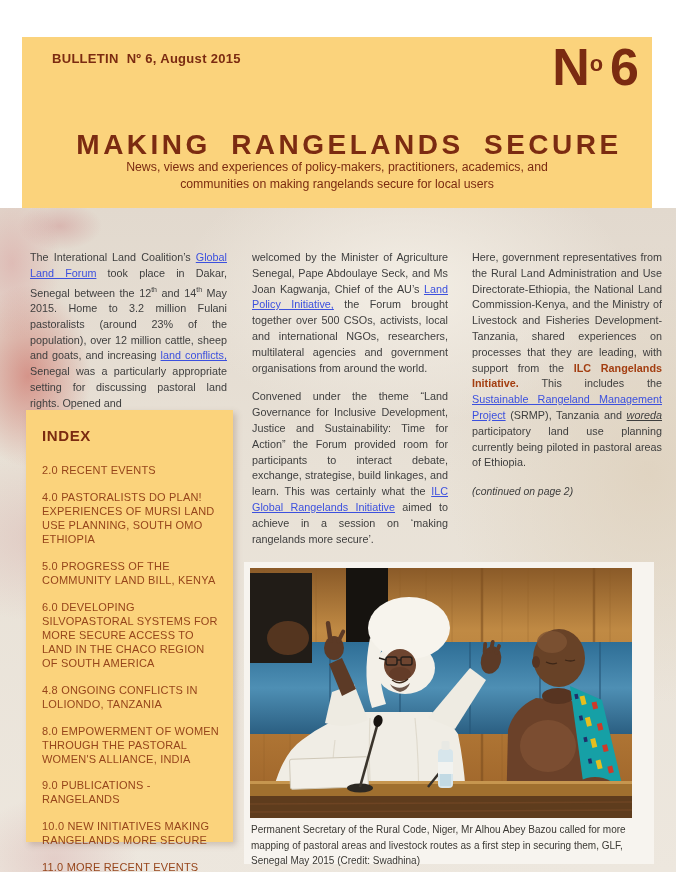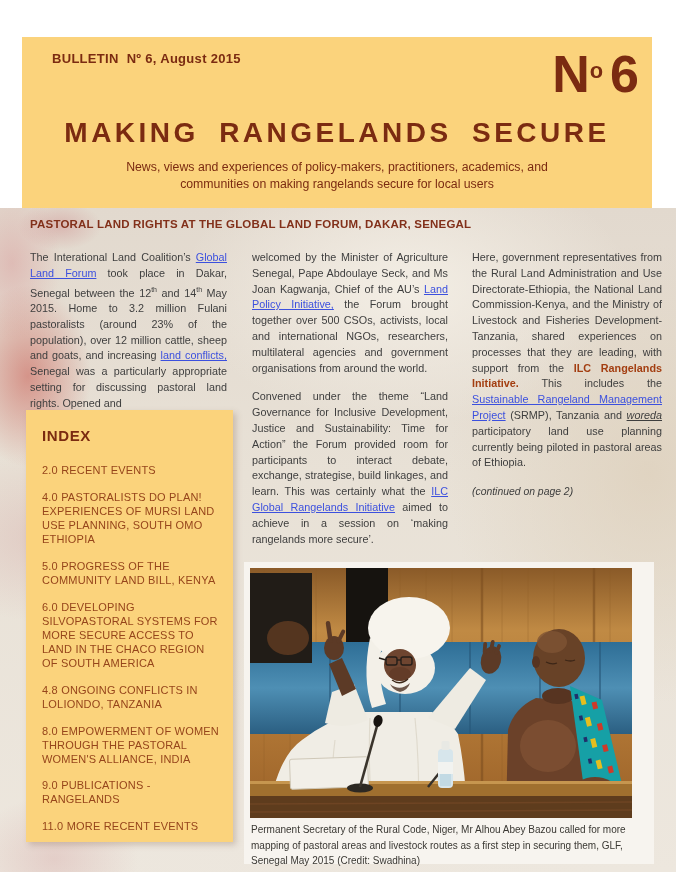--- a/index.html
+++ b/index.html
@@ -3,24 +3,24 @@
 <meta charset="utf-8">
 <style>
   html,body{margin:0;padding:0;background:#ffffff;}
   .page{position:relative;width:676px;height:872px;background:#ffffff;overflow:hidden;
         font-family:"Liberation Sans",sans-serif;}
 
   
   .masthead{position:absolute;left:22px;top:37px;width:630px;height:171px;background:#FBD37C;color:#7B2B11;}
   .bulletin-line{position:absolute;left:30px;top:14px;font-size:13px;font-weight:bold;letter-spacing:.3px;}
   .bulletin-line .label{margin-right:8px;}
-  .issue-big{position:absolute;right:14px;top:11px;font-size:52px;font-weight:bold;line-height:1;letter-spacing:-1px;}
+  .issue-big{position:absolute;right:14px;top:4px;font-size:52px;font-weight:bold;line-height:1;letter-spacing:-1px;}
   .issue-big .ord{font-size:.42em;position:relative;top:-.62em;margin:0 1px;}
   .issue-big .digit{margin-left:7px;}
-  .mast-title{position:absolute;left:0;top:80px;width:100%;margin:0;text-align:center;
+  .mast-title{position:absolute;left:0;top:80px;width:100%;margin:12px;text-align:center;
               font-size:28px;font-weight:bold;letter-spacing:3.5px;word-spacing:9px;}
   .mast-subtitle{position:absolute;left:50%;top:122px;transform:translateX(-50%);width:492px;margin:0;
                  text-align:center;font-size:12.3px;font-weight:normal;line-height:1.42;}
 
   
   .bodybg{position:absolute;left:0;top:208px;width:676px;height:664px;
     background:
       radial-gradient(90px 130px at 28px 168px, rgba(196,74,64,.50), rgba(196,74,64,0) 70%),
       radial-gradient(70px 110px at 12px 55px, rgba(216,150,150,.45), rgba(216,150,150,0) 70%),
       radial-gradient(60px 34px at 60px 18px, rgba(205,140,140,.45), rgba(205,140,140,0) 70%),
@@ -69,21 +69,20 @@
     <div class="bulletin-line">
       <span class="label">BULLETIN</span><span>Nº 6, August 2015</span>
     </div>
     <div class="issue-big"><span>N</span><span class="ord">o</span><span class="digit">6</span></div>
     <h1 class="mast-title">MAKING RANGELANDS SECURE</h1>
     <p class="mast-subtitle">News, views and experiences of policy-makers, practitioners, academics, and communities on making rangelands secure for local users</p>
   </header>
 
   <section class="bodybg">
 
-    <h2 class="article-heading">PASTORAL LAND RIGHTS AT THE GLOBAL LAND FORUM, DAKAR, SENEGAL</h2>
 
     <div class="col col1">
         <p>The Interational Land Coalition’s <span class="seg-link">Global Land Forum</span> took place in Dakar, Senegal between the 12<sup class="seg-sup">th</sup> and 14<sup class="seg-sup">th</sup> May 2015. Home to 3.2 million Fulani pastoralists (around 23% of the population), over 12 million cattle, sheep and goats, and increasing <span class="seg-link">land conflicts,</span> Senegal was a particularly appropriate setting for discussing pastoral land rights. Opened and</p>
       </div>
     <div class="col col2">
         <p>welcomed by the Minister of Agriculture Senegal, Pape Abdoulaye Seck, and Ms Joan Kagwanja, Chief of the AU’s <span class="seg-link">Land Policy Initiative,</span> the Forum brought together over 500 CSOs, activists, local and international NGOs, researchers, multilateral agencies and government organisations from around the world.</p>
         <p>Convened under the theme “Land Governance for Inclusive Development, Justice and Sustainability: Time for Action” the Forum provided room for participants to interact debate, exchange, strategise, build linkages, and learn. This was certainly what the <span class="seg-link">ILC Global Rangelands Initiative</span> aimed to achieve in a session on ‘making rangelands more secure’.</p>
       </div>
     <div class="col col3">
         <p>Here, government representatives from the Rural Land Administration and Use Directorate-Ethiopia, the National Land Commission-Kenya, and the Ministry of Livestock and Fisheries Development-Tanzania, shared experiences on processes that they are leading, with support from the <strong class="seg-accent">ILC Rangelands Initiative.</strong> This includes the <span class="seg-link">Sustainable Rangeland Management Project</span> (SRMP), Tanzania and <em class="seg-italic">woreda</em> participatory land use planning currently being piloted in pastoral areas of Ethiopia.</p>
@@ -93,20 +92,21 @@
     <aside class="index">
       <h3>INDEX</h3>
       <ul id="index-list">
           <li>2.0 RECENT EVENTS</li>
           <li>4.0 PASTORALISTS DO PLAN! EXPERIENCES OF MURSI LAND USE PLANNING, SOUTH OMO ETHIOPIA</li>
           <li>5.0 PROGRESS OF THE COMMUNITY LAND BILL, KENYA</li>
           <li>6.0 DEVELOPING SILVOPASTORAL SYSTEMS FOR MORE SECURE ACCESS TO LAND IN THE CHACO REGION OF SOUTH AMERICA</li>
           <li>4.8 ONGOING CONFLICTS IN LOLIONDO, TANZANIA</li>
           <li>8.0 EMPOWERMENT OF WOMEN THROUGH THE PASTORAL WOMEN'S ALLIANCE, INDIA</li>
           <li>9.0 PUBLICATIONS - RANGELANDS</li>
+          <li>10.0 NEW INITIATIVES MAKING RANGELANDS MORE SECURE</li>
           <li>11.0 MORE RECENT EVENTS</li>
         </ul>
     </aside>
 
     <figure class="photo-panel">
       <div class="photo">
         <svg viewBox="0 0 382 250" preserveAspectRatio="none">
           <defs>
             <linearGradient id="wood" x1="0" y1="0" x2="0" y2="1">
               <stop offset="0" stop-color="#8A5A28"></stop>

